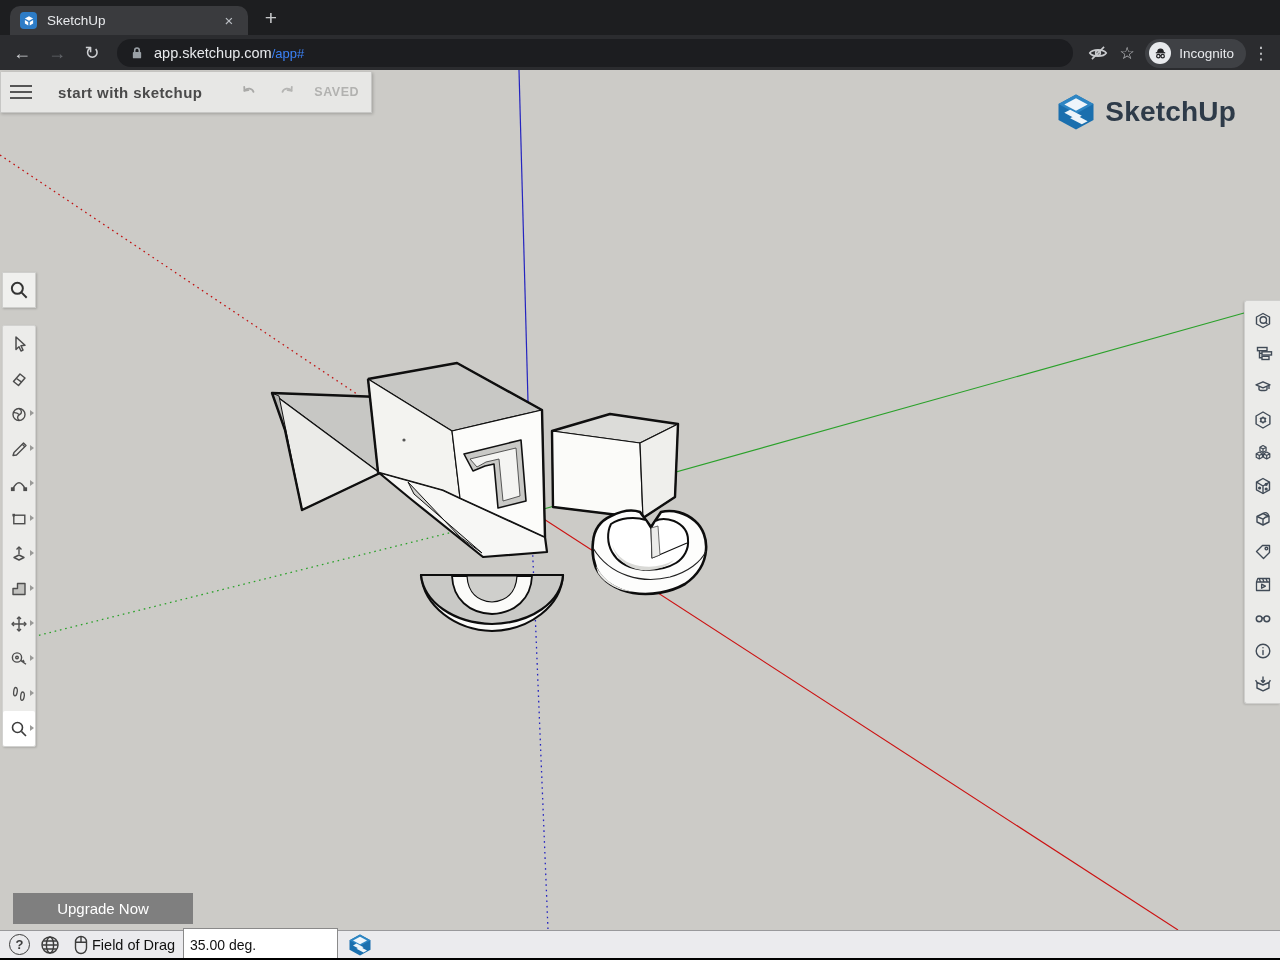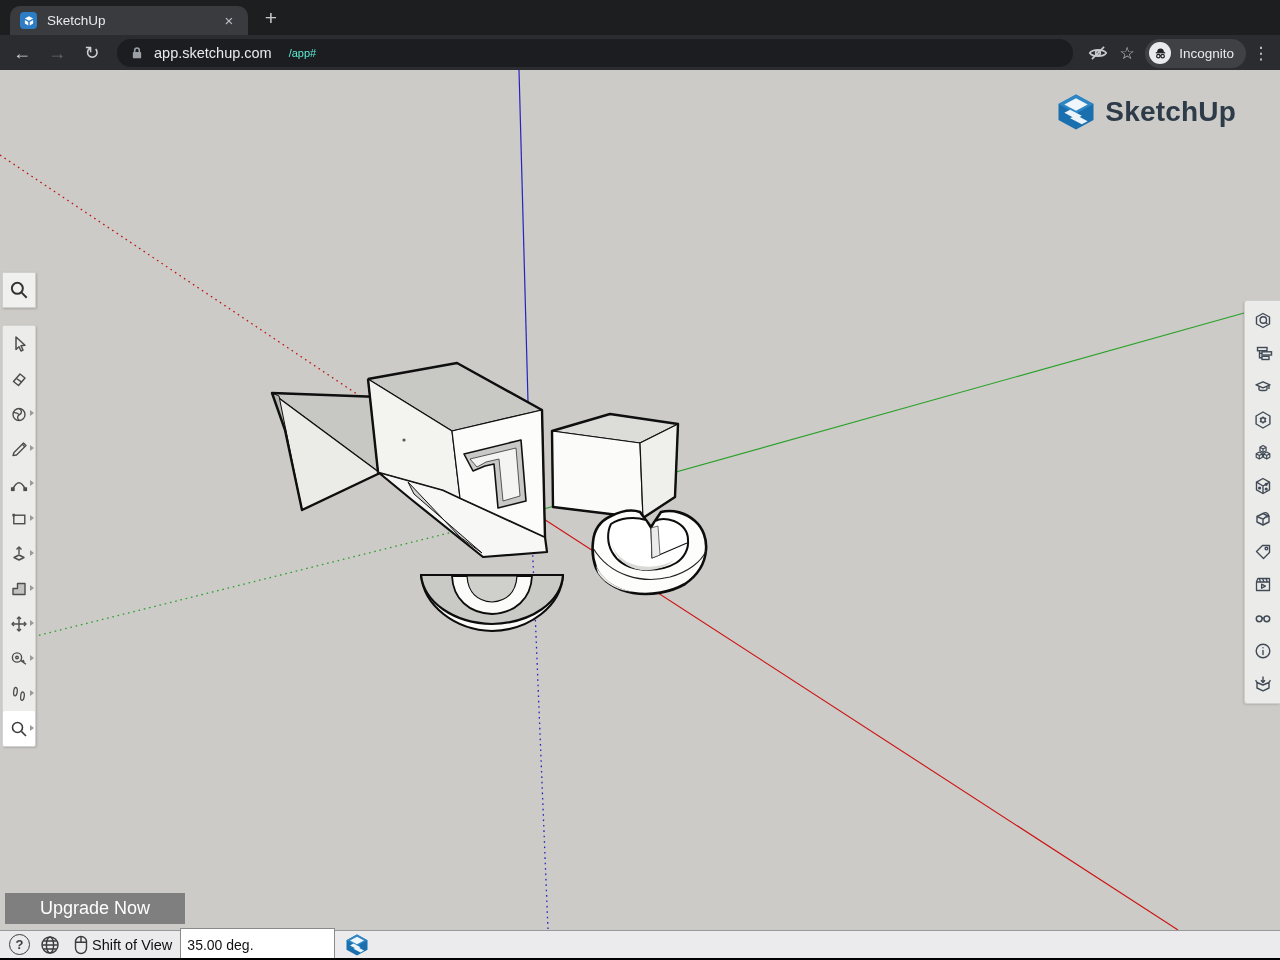--- a/index.html
+++ b/index.html
@@ -12,21 +12,21 @@
   .tab-title { color:#e8eaed; font-size:13.5px; margin-left:10px; flex:1; }
   .tab-close { color:#bdc1c6; font-size:15px; width:18px; height:18px; line-height:17px; text-align:center; border-radius:50%; }
   .newtab { position:absolute; left:258px; top:5px; width:26px; height:26px; color:#c6c8ca; font-size:21px; line-height:25px; text-align:center; }
   .favicon { width:17px; height:17px; border-radius:4px; background:#2d7cc6; display:flex; align-items:center; justify-content:center; }
 
   .navbar { position:absolute; top:35px; left:0; width:1280px; height:36px; background:#2b2c2f; display:flex; align-items:center; }
   .nav-ic { width:26px; text-align:center; font-size:18px; color:#cdcfd2; margin-left:9px; }
   .nav-ic.disabled { color:#64676b; }
   .urlbar { flex:1; height:28px; margin:0 14px 0 12px; background:#1c1d20; border-radius:14px; display:flex; align-items:center; padding:0 14px; }
   .url-domain { color:#e8eaed; font-size:14.5px; margin-left:11px; }
-  .url-path { color:#5eead4; font-size:11px;padding-left:17px; }
+  .url-path { color:#3b82f6; font-size:13px; }
   .right-ics { display:flex; align-items:center; gap:6px; margin-right:10px; }
   .incog-pill { height:29px; background:#3f4145; border-radius:15px; display:flex; align-items:center; gap:8px; padding:0 12px 0 4px;text-align:right; }
   .incog-circle { width:22px; height:22px; border-radius:50%; background:#e8eaed; display:flex; align-items:center; justify-content:center; }
   .incog-label { color:#e8eaed; font-size:13.5px; }
   .star-ic { color:#c9cbce; font-size:17px; width:24px; text-align:center; }
   .dots-ic { color:#c9cbce; font-size:17px; width:18px; text-align:center; letter-spacing:0; }
 
   
   .app { position:absolute; top:70px; left:0; width:1280px; height:888px; background:#cccbc7; }
   .scene { position:absolute; top:0; left:0; }
@@ -44,21 +44,21 @@
   .search-tool { position:absolute; left:2px; top:202px; width:34px; height:36px; background:#f0f0ee; border:1px solid #cfcfcd; box-shadow:1px 1px 2px rgba(0,0,0,.18); display:flex; align-items:center; justify-content:center; }
 
   .left-strip { position:absolute; left:2px; top:255px; width:34px; background:#ececea; border:1px solid #d2d2d0; box-shadow:1px 1px 2px rgba(0,0,0,.15); border-radius:2px; }
   .ltool { position:relative; width:32px; height:35px; display:flex; align-items:center; justify-content:center; }
   .ltool.active { background:#ffffff; border-radius:2px; }
   .ltool .fly { position:absolute; right:1px; top:14px; width:0; height:0; border-left:4px solid #9a9a98; border-top:3.5px solid transparent; border-bottom:3.5px solid transparent; }
 
   .right-strip { position:absolute; right:0; top:230px; width:36px; background:#ebebe9; border:1px solid #cfcfcd; border-right:none; border-radius:3px 0 0 3px; box-shadow:-1px 1px 2px rgba(0,0,0,.12); padding:3px 0; }
   .rtool { width:35px; height:33px; display:flex; align-items:center; justify-content:center; }
 
-  .upgrade-btn { position:absolute; left:5px; top:823px; width:180px; height:31px; background:#7f7f7f; color:#fff; font-size:18px; display:flex; align-items:center; justify-content:center; }
+  .upgrade-btn { position:absolute; left:13px; top:823px; width:180px; height:31px; background:#7f7f7f; color:#fff; font-size:15px; display:flex; align-items:center; justify-content:center; }
 
   
   .statusbar { position:absolute; top:930px; left:0; width:1280px; height:28px; background:#ebebee; border-top:1px solid #99999c; display:flex; align-items:center; }
   .sb-ic { margin-left:9px; display:flex; align-items:center; }
   .sb-help { width:21px; height:21px; border:1.6px solid #3c3c3c; border-radius:50%; color:#3c3c3c; font-size:13px; font-weight:bold; display:flex; align-items:center; justify-content:center; margin-left:9px; }
   .sb-msg { font-size:14.5px; color:#111; margin-left:24px; flex:1; }
   .fov-label { font-size:14.5px; color:#111; margin-right:8px; }
   .fov-input { width:155px; height:34px; border:1px solid #8a8a8a; background:#fff; font-family:"Liberation Sans",sans-serif; font-size:14px; padding:0 6px; color:#111; }
   .sb-logo { margin:0 6px 0 10px; display:flex; align-items:center; }
   .bottom-edge { position:absolute; top:958px; left:0; width:1280px; height:2px; background:#000; }
@@ -170,20 +170,37 @@
       </g>
 
       <g stroke-linejoin="round">
         <path d="M421,575 C424,606 455,630 492,631 C530,630 561,606 563,575 Z" fill="#fbfbf9" stroke="#0d0d0d" stroke-width="2.2"></path>
         <path d="M421,575 L563,575 C561,602 532,623 492,624 C453,623 424,602 421,575 Z" fill="#c9c9c6" stroke="#0d0d0d" stroke-width="2.2"></path>
         <path d="M452,576 C453,599 469,613 492,614 C515,613 531,599 532,576 Z" fill="#fbfbf9" stroke="#0d0d0d" stroke-width="1.8"></path>
         <path d="M467,576 C468,593 478,601 492,602 C506,601 516,593 517,576 Z" fill="#cfcfcc" stroke="#0d0d0d" stroke-width="1.2"></path>
       </g>
     </svg>
 
+    <div class="header-bar">
+      <div class="hamburger">
+          <span></span>
+          <span></span>
+          <span></span>
+        </div>
+      <span class="doc-title">start with sketchup</span>
+      <svg class="hist-ic" width="20" height="20" viewBox="0 0 20 20" fill="none" stroke="#a9a9a7" stroke-width="1.8" stroke-linecap="round">
+          <path d="M5.5,8.5 C8.5,5.5 13,6 14.5,9.8"></path>
+          <path d="M5.2,4.8 L5.5,8.7 L9.4,8.2"></path>
+        </svg>
+      <svg class="hist-ic" width="20" height="20" viewBox="0 0 20 20" fill="none" stroke="#b5b5b3" stroke-width="1.8" stroke-linecap="round">
+          <path d="M14.5,8.5 C11.5,5.5 7,6 5.5,9.8"></path>
+          <path d="M14.8,4.8 L14.5,8.7 L10.6,8.2"></path>
+        </svg>
+      <span class="saved-label">SAVED</span>
+    </div>
 
     <div class="sk-logo">
       <svg width="40" height="40" viewBox="0 0 48 48">
         <path d="M24,3 L45,14.5 V33.5 L24,45 L3,33.5 V14.5 Z" fill="#1a6fae"></path>
         <path d="M24,3 L45,14.5 L24,26 L3,14.5 Z" fill="#2e86c4"></path>
         <path d="M10,15 L24,7.5 L38,15 L24,22.5 Z M10,25 L17,21.2 L31,28.6 L24,32.4 Z M17,31.5 L24,27.7 L38,35 L31,38.8 Z" fill="#fff" opacity="0.92"></path>
       </svg>
       <span class="sk-logo-text">SketchUp</span>
     </div>
 
@@ -383,21 +400,21 @@
           <ellipse cx="11" cy="11" rx="3.6" ry="8"></ellipse>
           <path d="M3.3,11 H18.7 M4.3,7 H17.7 M4.3,15 H17.7"></path>
         </svg>
     </div>
     <div class="sb-ic">
       <svg width="22" height="22" viewBox="0 0 22 22" fill="none" stroke="#3c3c3c" stroke-width="1.4">
           <rect x="5.5" y="2.5" width="11" height="17" rx="5.5"></rect>
           <path d="M11,2.5 V8.2 M5.5,8.2 H16.5"></path>
         </svg>
     </div>
-    <span class="fov-label">Shift of View</span>
+    <span class="fov-label">Field of Drag</span>
     <input class="fov-input" type="text" value="35.00 deg." style="">
     <div class="sb-logo">
       <svg width="24" height="24" viewBox="0 0 48 48">
           <path d="M24,3 L45,14.5 V33.5 L24,45 L3,33.5 V14.5 Z" fill="#1a6fae"></path>
           <path d="M24,3 L45,14.5 L24,26 L3,14.5 Z" fill="#2e86c4"></path>
           <path d="M10,15 L24,7.5 L38,15 L24,22.5 Z M10,25 L17,21.2 L31,28.6 L24,32.4 Z M17,31.5 L24,27.7 L38,35 L31,38.8 Z" fill="#fff" opacity="0.92"></path>
         </svg>
     </div>
   </div>
 

